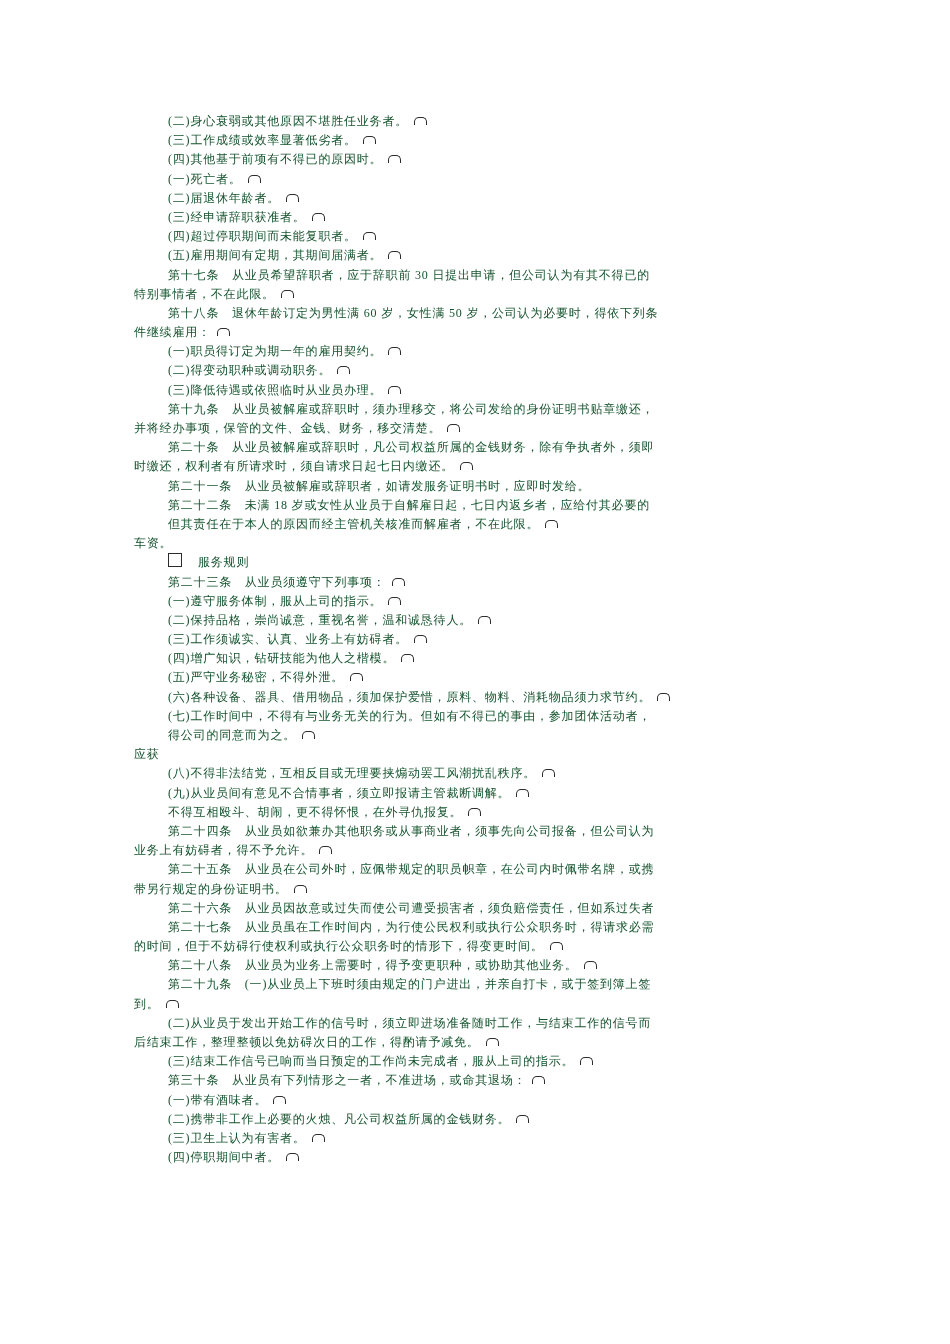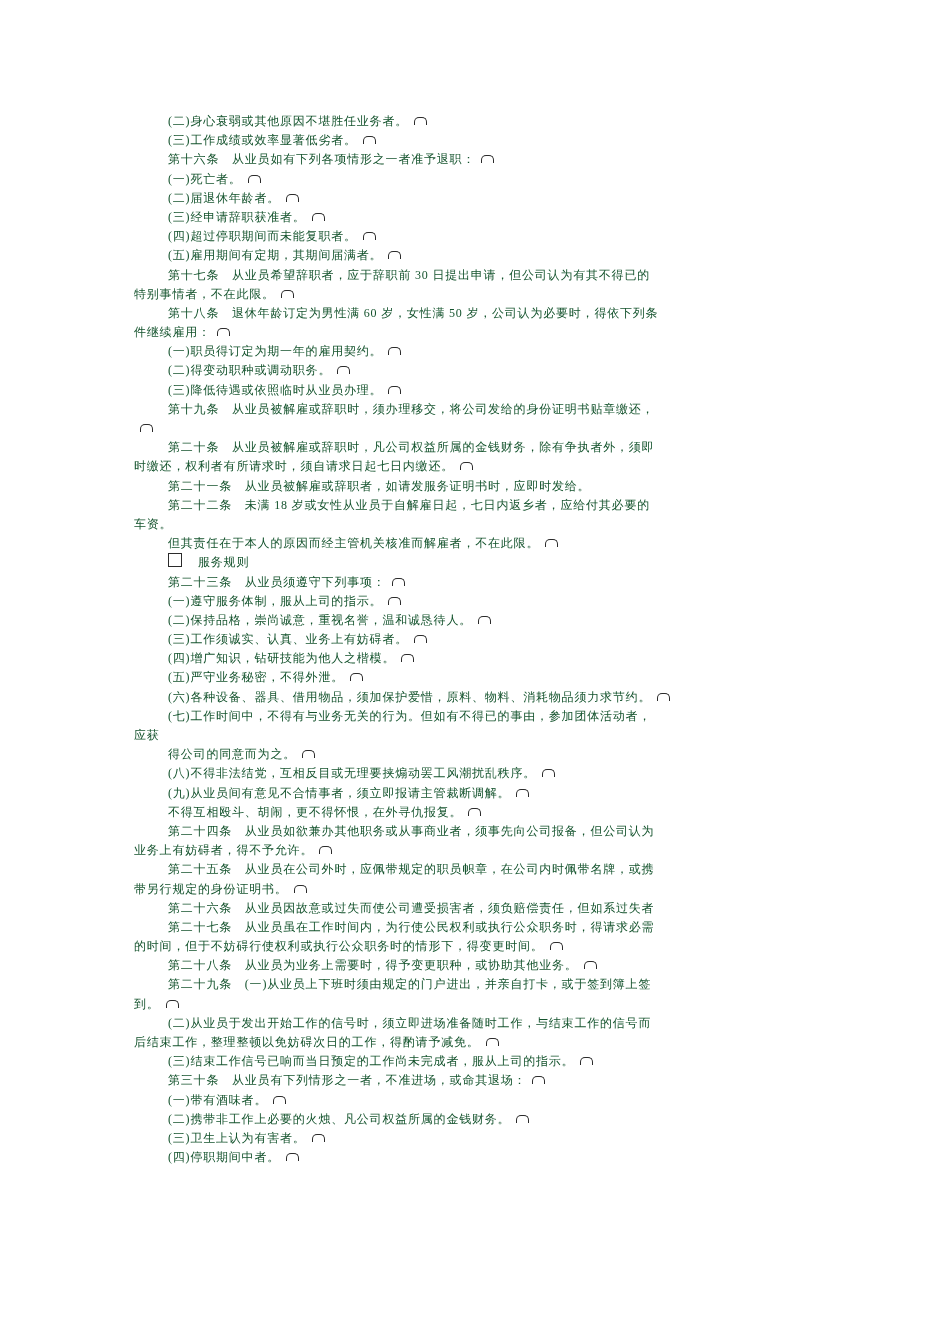--- a/index.html
+++ b/index.html
@@ -45,52 +45,52 @@
     background: transparent;
   }
 </style>
 </head>
 <body>
 
 <div class="page">
   <div id="doc">
       <div class="line ind"><span class="txt">(二)身心衰弱或其他原因不堪胜任业务者。</span><span class="pmark"></span></div>
       <div class="line ind"><span class="txt">(三)工作成绩或效率显著低劣者。</span><span class="pmark"></span></div>
-      <div class="line ind"><span class="txt">第十六条　从业员如有下列各项情形之一者准予退职：</span><span class="pmark"></span></div>
+      <div class="line ind"><span class="txt">(四)其他基于前项有不得已的原因时。</span><span class="pmark"></span></div>
       <div class="line ind"><span class="txt">(一)死亡者。</span><span class="pmark"></span></div>
       <div class="line ind"><span class="txt">(二)届退休年龄者。</span><span class="pmark"></span></div>
       <div class="line ind"><span class="txt">(三)经申请辞职获准者。</span><span class="pmark"></span></div>
       <div class="line ind"><span class="txt">(四)超过停职期间而未能复职者。</span><span class="pmark"></span></div>
       <div class="line ind"><span class="txt">(五)雇用期间有定期，其期间届满者。</span><span class="pmark"></span></div>
       <div class="line ind"><span class="txt">第十七条　从业员希望辞职者，应于辞职前 30 日提出申请，但公司认为有其不得已的</span></div>
       <div class="line"><span class="txt">特别事情者，不在此限。</span><span class="pmark"></span></div>
       <div class="line ind"><span class="txt">第十八条　退休年龄订定为男性满 60 岁，女性满 50 岁，公司认为必要时，得依下列条</span></div>
       <div class="line"><span class="txt">件继续雇用：</span><span class="pmark"></span></div>
       <div class="line ind"><span class="txt">(一)职员得订定为期一年的雇用契约。</span><span class="pmark"></span></div>
       <div class="line ind"><span class="txt">(二)得变动职种或调动职务。</span><span class="pmark"></span></div>
       <div class="line ind"><span class="txt">(三)降低待遇或依照临时从业员办理。</span><span class="pmark"></span></div>
       <div class="line ind"><span class="txt">第十九条　从业员被解雇或辞职时，须办理移交，将公司发给的身份证明书贴章缴还，</span></div>
-      <div class="line"><span class="pmark"></span></div>
+      <div class="line"><span class="txt">并将经办事项，保管的文件、金钱、财务，移交清楚。</span><span class="pmark"></span></div>
       <div class="line ind"><span class="txt">第二十条　从业员被解雇或辞职时，凡公司权益所属的金钱财务，除有争执者外，须即</span></div>
       <div class="line"><span class="txt">时缴还，权利者有所请求时，须自请求日起七日内缴还。</span><span class="pmark"></span></div>
       <div class="line ind"><span class="txt">第二十一条　从业员被解雇或辞职者，如请发服务证明书时，应即时发给。</span></div>
       <div class="line ind"><span class="txt">第二十二条　未满 18 岁或女性从业员于自解雇日起，七日内返乡者，应给付其必要的</span></div>
+      <div class="line ind"><span class="txt">但其责任在于本人的原因而经主管机关核准而解雇者，不在此限。</span><span class="pmark"></span></div>
       <div class="line"><span class="txt">车资。</span></div>
-      <div class="line ind"><span class="txt">但其责任在于本人的原因而经主管机关核准而解雇者，不在此限。</span><span class="pmark"></span></div>
       <div class="line ind"><span class="sqbox"></span><span class="txt">服务规则</span></div>
       <div class="line ind"><span class="txt">第二十三条　从业员须遵守下列事项：</span><span class="pmark"></span></div>
       <div class="line ind"><span class="txt">(一)遵守服务体制，服从上司的指示。</span><span class="pmark"></span></div>
       <div class="line ind"><span class="txt">(二)保持品格，崇尚诚意，重视名誉，温和诚恳待人。</span><span class="pmark"></span></div>
       <div class="line ind"><span class="txt">(三)工作须诚实、认真、业务上有妨碍者。</span><span class="pmark"></span></div>
       <div class="line ind"><span class="txt">(四)增广知识，钻研技能为他人之楷模。</span><span class="pmark"></span></div>
       <div class="line ind"><span class="txt">(五)严守业务秘密，不得外泄。</span><span class="pmark"></span></div>
       <div class="line ind"><span class="txt">(六)各种设备、器具、借用物品，须加保护爱惜，原料、物料、消耗物品须力求节约。</span><span class="pmark"></span></div>
       <div class="line ind"><span class="txt">(七)工作时间中，不得有与业务无关的行为。但如有不得已的事由，参加团体活动者，</span></div>
+      <div class="line ind"><span class="txt">得公司的同意而为之。</span><span class="pmark"></span></div>
       <div class="line"><span class="txt">应获</span></div>
-      <div class="line ind"><span class="txt">得公司的同意而为之。</span><span class="pmark"></span></div>
       <div class="line ind"><span class="txt">(八)不得非法结党，互相反目或无理要挟煽动罢工风潮扰乱秩序。</span><span class="pmark"></span></div>
       <div class="line ind"><span class="txt">(九)从业员间有意见不合情事者，须立即报请主管裁断调解。</span><span class="pmark"></span></div>
       <div class="line ind"><span class="txt">不得互相殴斗、胡闹，更不得怀恨，在外寻仇报复。</span><span class="pmark"></span></div>
       <div class="line ind"><span class="txt">第二十四条　从业员如欲兼办其他职务或从事商业者，须事先向公司报备，但公司认为</span></div>
       <div class="line"><span class="txt">业务上有妨碍者，得不予允许。</span><span class="pmark"></span></div>
       <div class="line ind"><span class="txt">第二十五条　从业员在公司外时，应佩带规定的职员帜章，在公司内时佩带名牌，或携</span></div>
       <div class="line"><span class="txt">带另行规定的身份证明书。</span><span class="pmark"></span></div>
       <div class="line ind"><span class="txt">第二十六条　从业员因故意或过失而使公司遭受损害者，须负赔偿责任，但如系过失者</span></div>
       <div class="line ind"><span class="txt">第二十七条　从业员虽在工作时间内，为行使公民权利或执行公众职务时，得请求必需</span></div>
       <div class="line"><span class="txt">的时间，但于不妨碍行使权利或执行公众职务时的情形下，得变更时间。</span><span class="pmark"></span></div>

